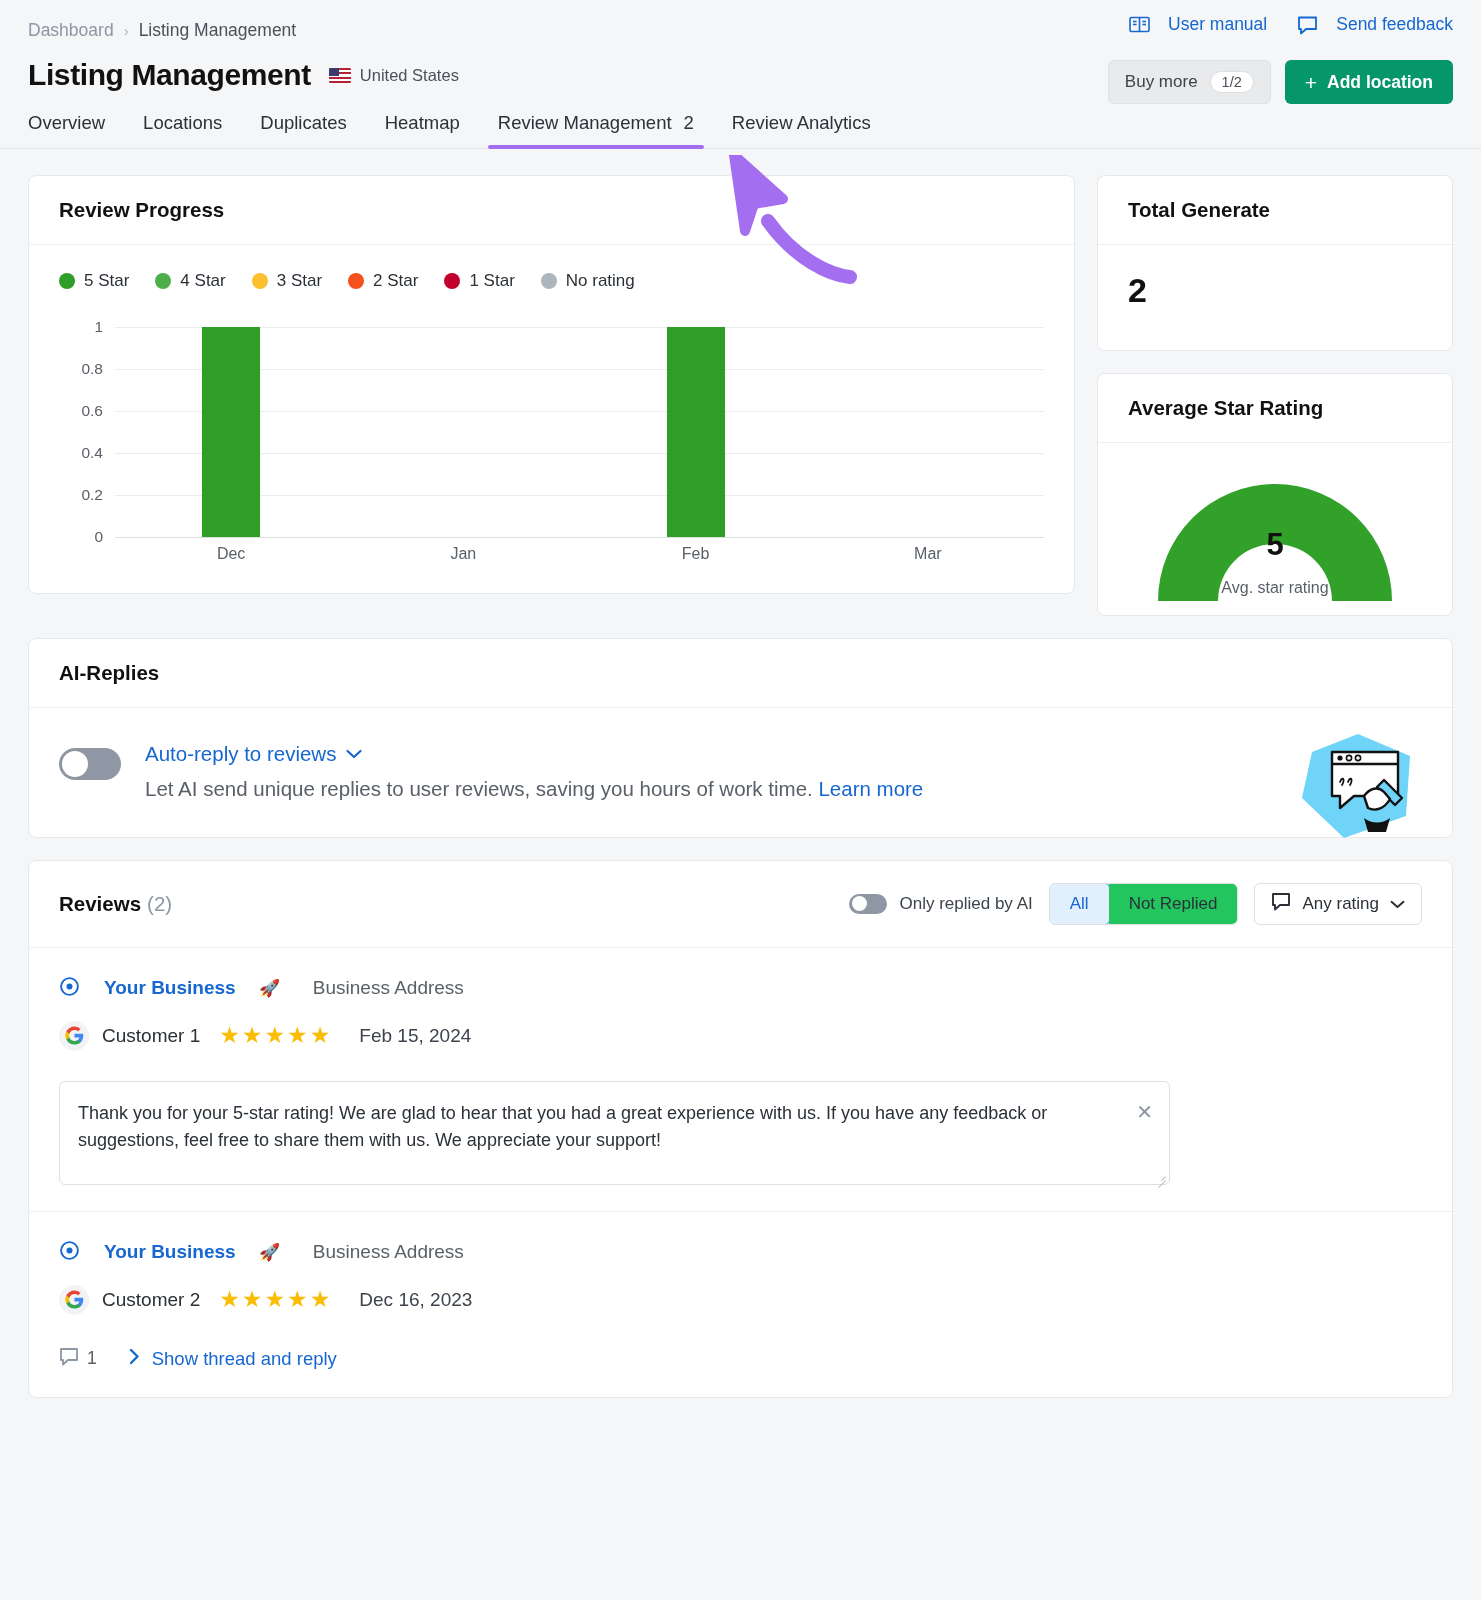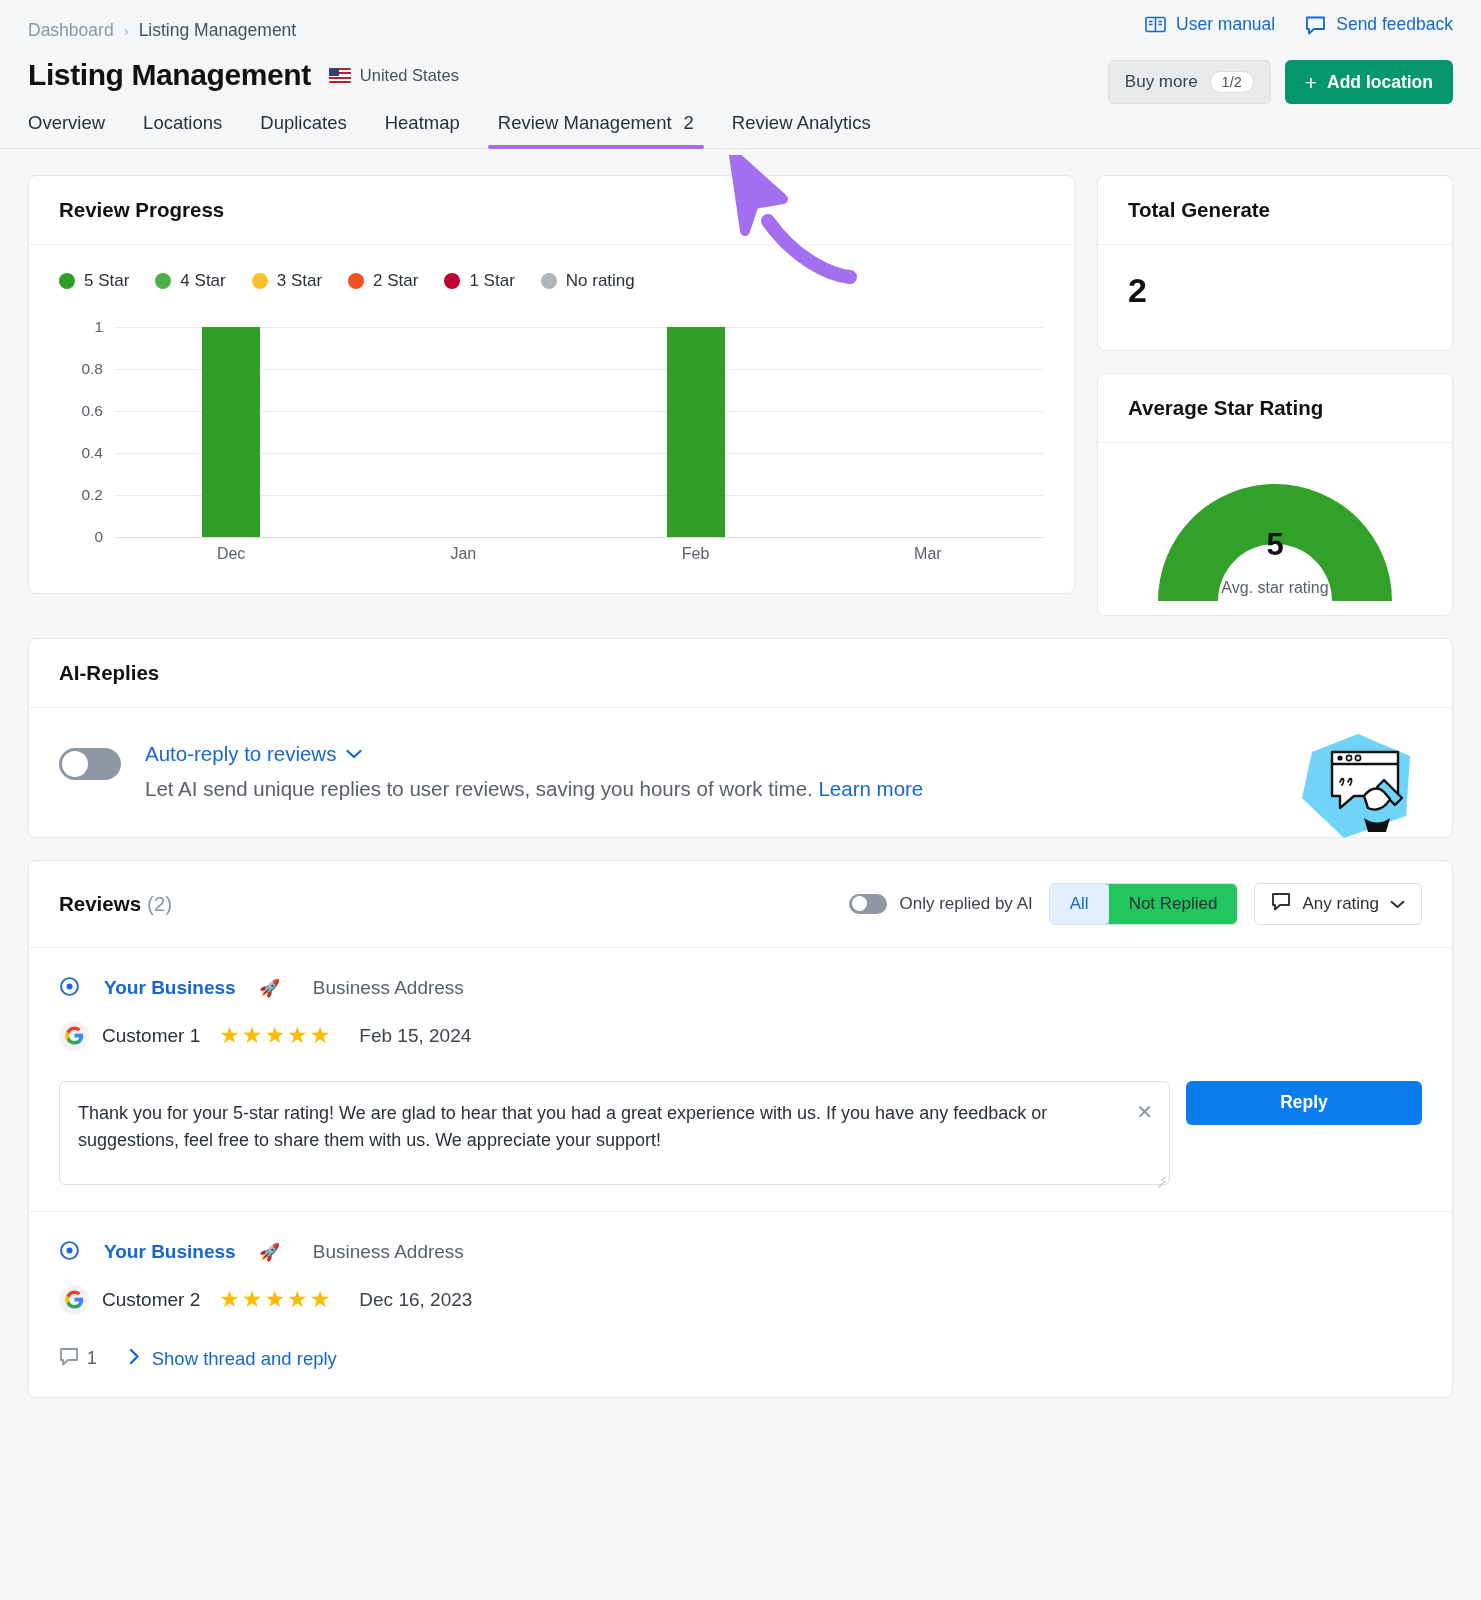--- a/index.html
+++ b/index.html
@@ -21,21 +21,21 @@
   .breadcrumb .crumb-current { color: #4a5159; }
 
   .title-row { display: flex; align-items: center; margin-top: 14px; }
   .page-title { font-size: 30px; font-weight: 700; letter-spacing: -0.4px; color: #111; }
   .country { display: flex; align-items: center; gap: 9px; margin-left: 18px; font-size: 16.5px; color: #4a5159; }
   .flag { width: 22px; height: 15px; border-radius: 2px; overflow: hidden; position: relative; background: #b22234; display: inline-block; flex: none; }
   .flag .stripes { position: absolute; inset: 0; background: repeating-linear-gradient(to bottom,#b22234 0 2.15px,#fff 2.15px 4.3px); }
   .flag .canton { position: absolute; left: 0; top: 0; width: 10px; height: 8.1px; background: #3c3b6e; }
 
   .header-actions { position: absolute; right: 28px; top: 14px; display: flex; align-items: center; gap: 30px; }
-  .hlink { display: flex; align-items: center; gap: 10px; color: #1667cf; font-size: 17.5px; cursor: pointer; }
+  .hlink { display: flex; align-items: center; gap: 18px; color: #1667cf; font-size: 17.5px; cursor: pointer; }
   .hlink svg { display: block; }
 
   .header-buttons { position: absolute; right: 28px; top: 60px; display: flex; align-items: center; gap: 14px; }
   .btn-buymore {
     display: flex; align-items: center; gap: 12px;
     background: #e9eaec; border: 1px solid #dfe1e4; border-radius: 6px;
     padding: 0 16px; height: 44px; font-size: 17px; color: #3d444c; cursor: pointer;
   }
   .badge-pill { background: #fff; border: 1px solid #dcdfe3; border-radius: 20px; font-size: 14.5px; padding: 2px 11px; color: #4a5159; }
   .btn-add {
@@ -413,21 +413,20 @@
             </span>
           <span class="rev-date">Feb 15, 2024</span>
         </div>
         <div class="reply-row">
           <div class="reply-box">
             <div class="reply-text">Thank you for your 5-star rating! We are glad to hear that you had a great experience with us. If you have any feedback or suggestions, feel free to share them with us. We appreciate your support!</div>
             <span class="reply-x">✕</span>
             <span class="reply-resize"></span>
           </div>
           <div class="reply-actions">
-            <button class="btn-reply">Reply</button>
           </div>
         </div>
       </div>
 
       <div class="review">
         <div class="biz-row">
           <span>
             <svg width="21" height="21" viewBox="0 0 21 21" fill="none" stroke="#1667cf" stroke-width="1.9">
                 <circle cx="10.5" cy="10.5" r="8.4"></circle>
                 <circle cx="10.5" cy="10.5" r="3" fill="#1667cf" stroke="none"></circle>

